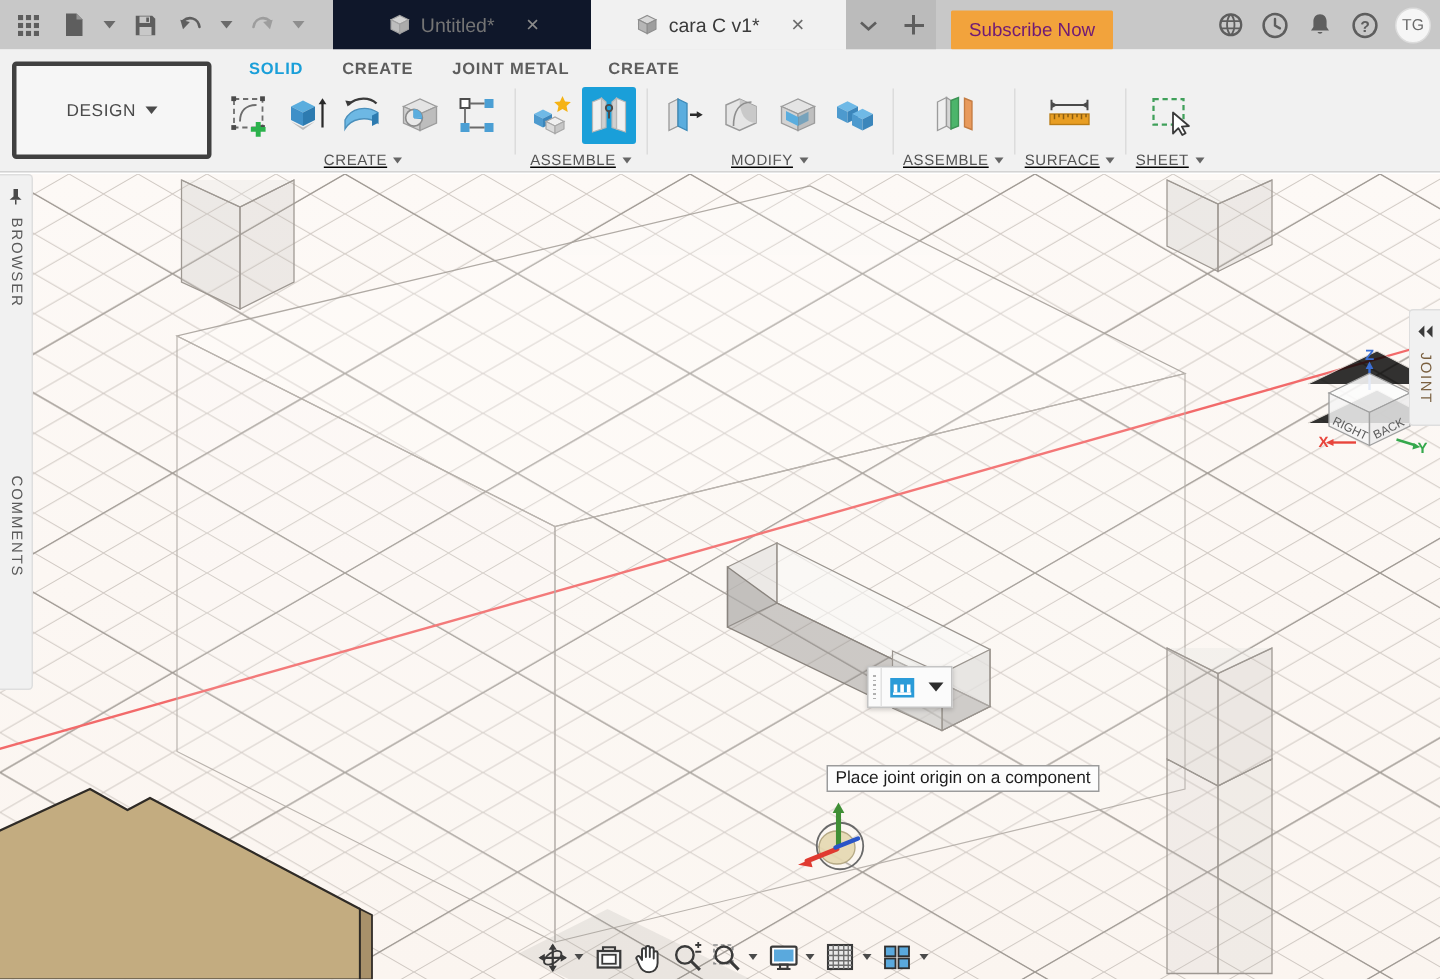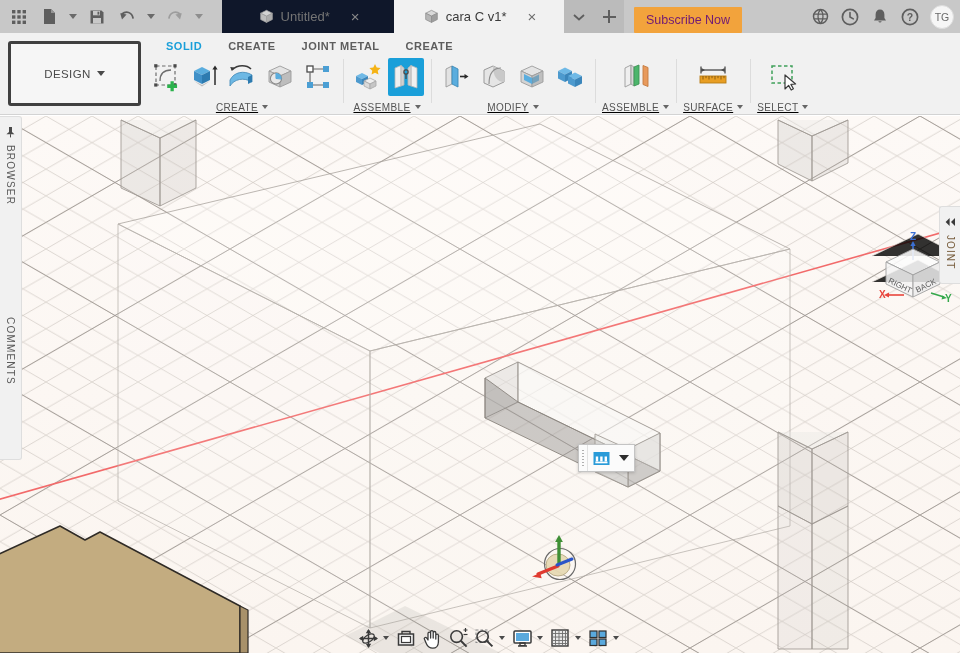--- a/index.html
+++ b/index.html
@@ -513,21 +513,21 @@
         <div class="group">
           <div class="group-icons" style="justify-content:center;">
             <div class="gicon">
               <svg width="32" height="30" viewBox="0 0 32 30">
                 <rect x="5" y="4" width="20" height="17" fill="none" stroke="#3fa05a" stroke-width="1.5" stroke-dasharray="3.5,2.5"></rect>
                 <path d="M18 13 L18 27 L21.6 23.4 L24.2 28 L26.4 26.8 L23.9 22.4 L28.6 22 Z" fill="#ffffff" stroke="#3a3a3a" stroke-width="1.2" stroke-linejoin="round"></path>
               </svg>
             </div>
           </div>
           <div class="group-label">
-            <span>SELECT</span>
+            <span>SHEET</span>
             <span class="lcaret"></span>
           </div>
         </div>
 
       </div>
     </div>
   </div>
 
   <div class="canvas">
     <svg width="960" height="537" viewBox="0 0 960 537">
@@ -661,20 +661,21 @@
         <rect x="0.5" y="1" width="16" height="13" fill="#2a9bd8"></rect>
         <path d="M2.8 10.6 V5.4 h2.4 v5.2 h2 V5.4 h2.4 v5.2 h2 V5.4 h2.4 v5.2 z" fill="#ffffff"></path>
         <rect x="2.3" y="10.6" width="12.2" height="1.7" fill="#ffffff"></rect>
       </svg>
     </div>
     <div class="mini-caret">
       <span style="width:0;height:0;border-left:5px solid transparent;border-right:5px solid transparent;border-top:6px solid #2d2d2d;display:block;"></span>
     </div>
   </div>
 
+  <div class="tooltip">Place joint origin on a component</div>
 
   <div class="navbar">
 
     <div class="nav-item">
       <span class="nav-ico">
         <svg width="21" height="21" viewBox="0 0 21 21">
           <path d="M10.5 2 V19 M2 10.5 H19" stroke="#3a3a3a" stroke-width="1.5"></path>
           <path d="M10.5 1 l2.7 4.2 h-5.4 z M10.5 20 l2.7 -4.2 h-5.4 z" fill="#3a3a3a"></path>
           <path d="M1 10.5 l4.2 -2.7 v5.4 z M20 10.5 l-4.2 -2.7 v5.4 z" fill="#3a3a3a"></path>
           <ellipse cx="10.5" cy="10.5" rx="6.6" ry="3.4" fill="none" stroke="#3a3a3a" stroke-width="1.2" transform="rotate(-34 10.5 10.5)"></ellipse>

